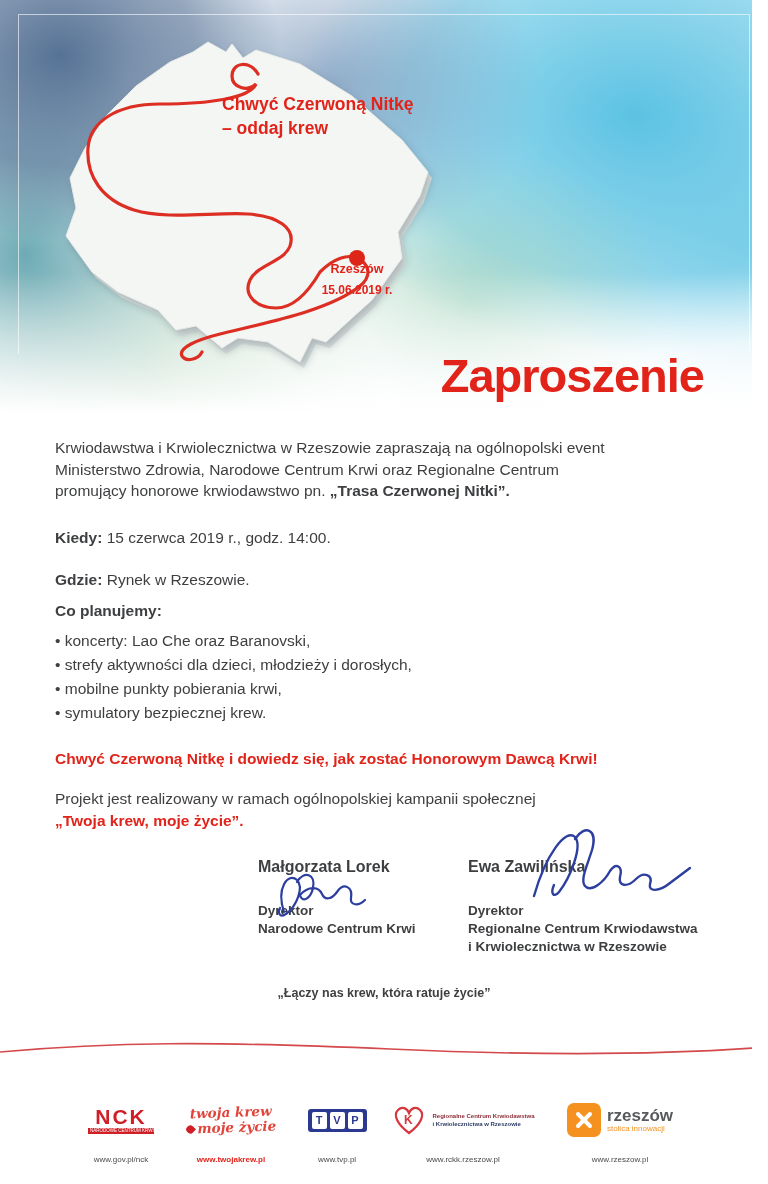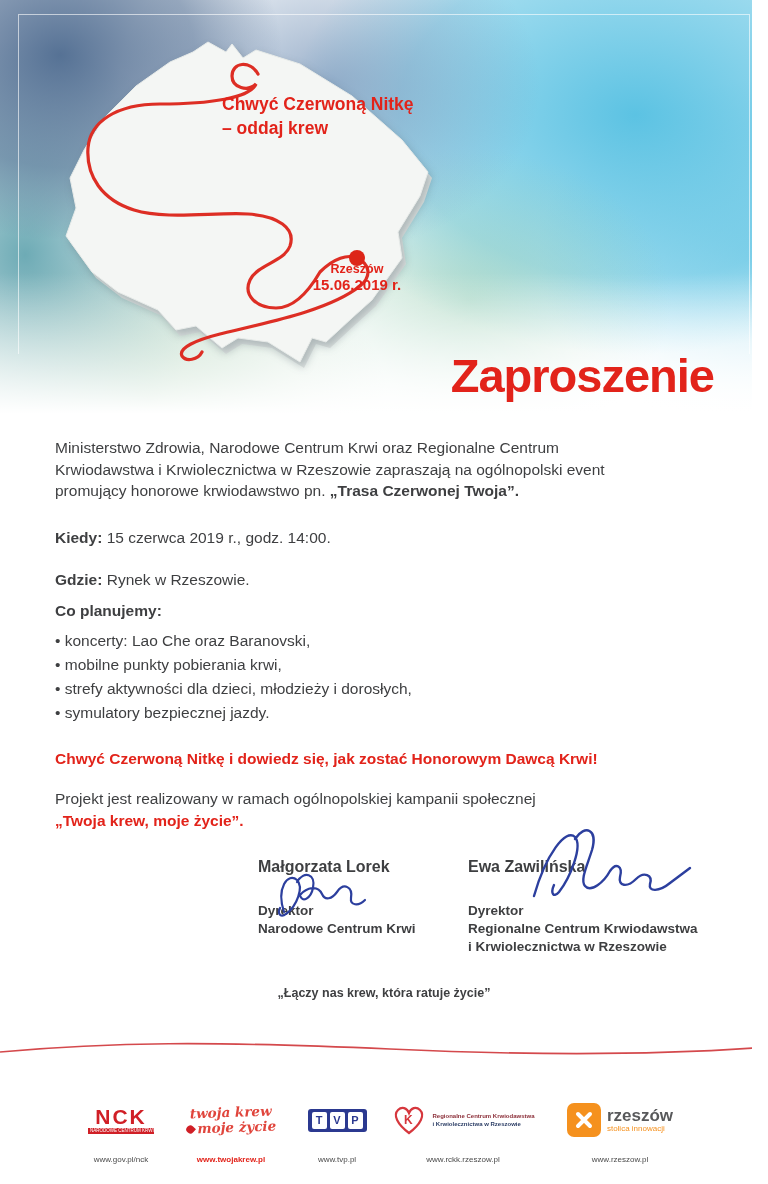--- a/index.html
+++ b/index.html
@@ -26,25 +26,25 @@
     background:linear-gradient(to bottom, rgba(255,255,255,0) 62%, #fff 94%); }
   .hero-frame { position:absolute; left:18px; top:14px; right:18px; height:340px;
     border:1px solid rgba(255,255,255,.6); border-bottom:none; }
   .map-svg { position:absolute; left:0; top:0; width:768px; height:440px; }
   .hero-headline { position:absolute; left:222px; top:93px; color:#e2231a;
     font-weight:bold; font-size:17.5px; line-height:23.5px; }
   .hero-headline span { display:block; }
   .hero-headline .indent { padding-left:48px; }
   .map-marker-label { position:absolute; left:305px; top:262px; width:104px; text-align:center;
     color:#e2231a; font-weight:bold; font-size:12.5px; line-height:15px; }
-  .map-marker-label .date { font-size:15px; }
+  .map-marker-label .date { font-size:12px;margin-top:6px; }
   .map-marker-label span { display:block; }
 
   
-  .title { position:absolute; right:38px; top:348px; color:#e2231a;
+  .title { position:absolute; right:48px; top:348px; color:#e2231a;
     font-size:47px; font-weight:bold; letter-spacing:-1px;margin-left:17px; }
   .blk { position:absolute; left:55px; font-size:15.5px; line-height:21.5px; color:#3e3f41; }
   .intro { top:437px; width:610px; }
   .intro span { display:block; }
   .intro .inline { display:inline; }
   .kv b { font-weight:bold;text-align:right; }
   .kv-when { top:527px; }
   .kv-where { top:569px; }
   .kv-plan { top:600px; font-weight:bold; }
   .plan { top:629px; list-style:none; }
@@ -144,34 +144,34 @@
     </div>
     <div class="map-marker-label">
       <span>Rzeszów</span>
       <span class="date">15.06.2019 r.</span>
     </div>
   </div>
 
   <h1 class="title">Zaproszenie</h1>
 
   <p class="blk intro">
+    <span>Krwiodawstwa i Krwiolecznictwa w Rzeszowie zapraszają na ogólnopolski event</span>
     <span>Ministerstwo Zdrowia, Narodowe Centrum Krwi oraz Regionalne Centrum</span>
-    <span>Krwiodawstwa i Krwiolecznictwa w Rzeszowie zapraszają na ogólnopolski event</span>
-    <span><span class="inline">promujący honorowe krwiodawstwo pn. </span><b class="inline">„Trasa Czerwonej Twoja”.</b></span>
+    <span><span class="inline">promujący honorowe krwiodawstwo pn. </span><b class="inline">„Trasa Czerwonej Nitki”.</b></span>
   </p>
 
   <p class="blk kv kv-when"><b>Kiedy:</b><span> 15 czerwca 2019 r., godz. 14:00.</span></p>
   <p class="blk kv kv-where"><b>Gdzie:</b><span> Rynek w Rzeszowie.</span></p>
   <p class="blk kv kv-plan">Co planujemy:</p>
 
   <ul class="blk plan">
     <li>koncerty: Lao Che oraz Baranovski,</li>
+    <li>strefy aktywności dla dzieci, młodzieży i dorosłych,</li>
     <li>mobilne punkty pobierania krwi,</li>
-    <li>strefy aktywności dla dzieci, młodzieży i dorosłych,</li>
-    <li>symulatory bezpiecznej jazdy.</li>
+    <li>symulatory bezpiecznej krew.</li>
   </ul>
 
   <p class="blk campaign">
     <span>Projekt jest realizowany w ramach ogólnopolskiej kampanii społecznej</span>
     <span class="campaign-name">„Twoja krew, moje życie”.</span>
   </p>
 
   <p class="blk cta">Chwyć Czerwoną Nitkę i dowiedz się, jak zostać Honorowym Dawcą Krwi!</p>
 
 

